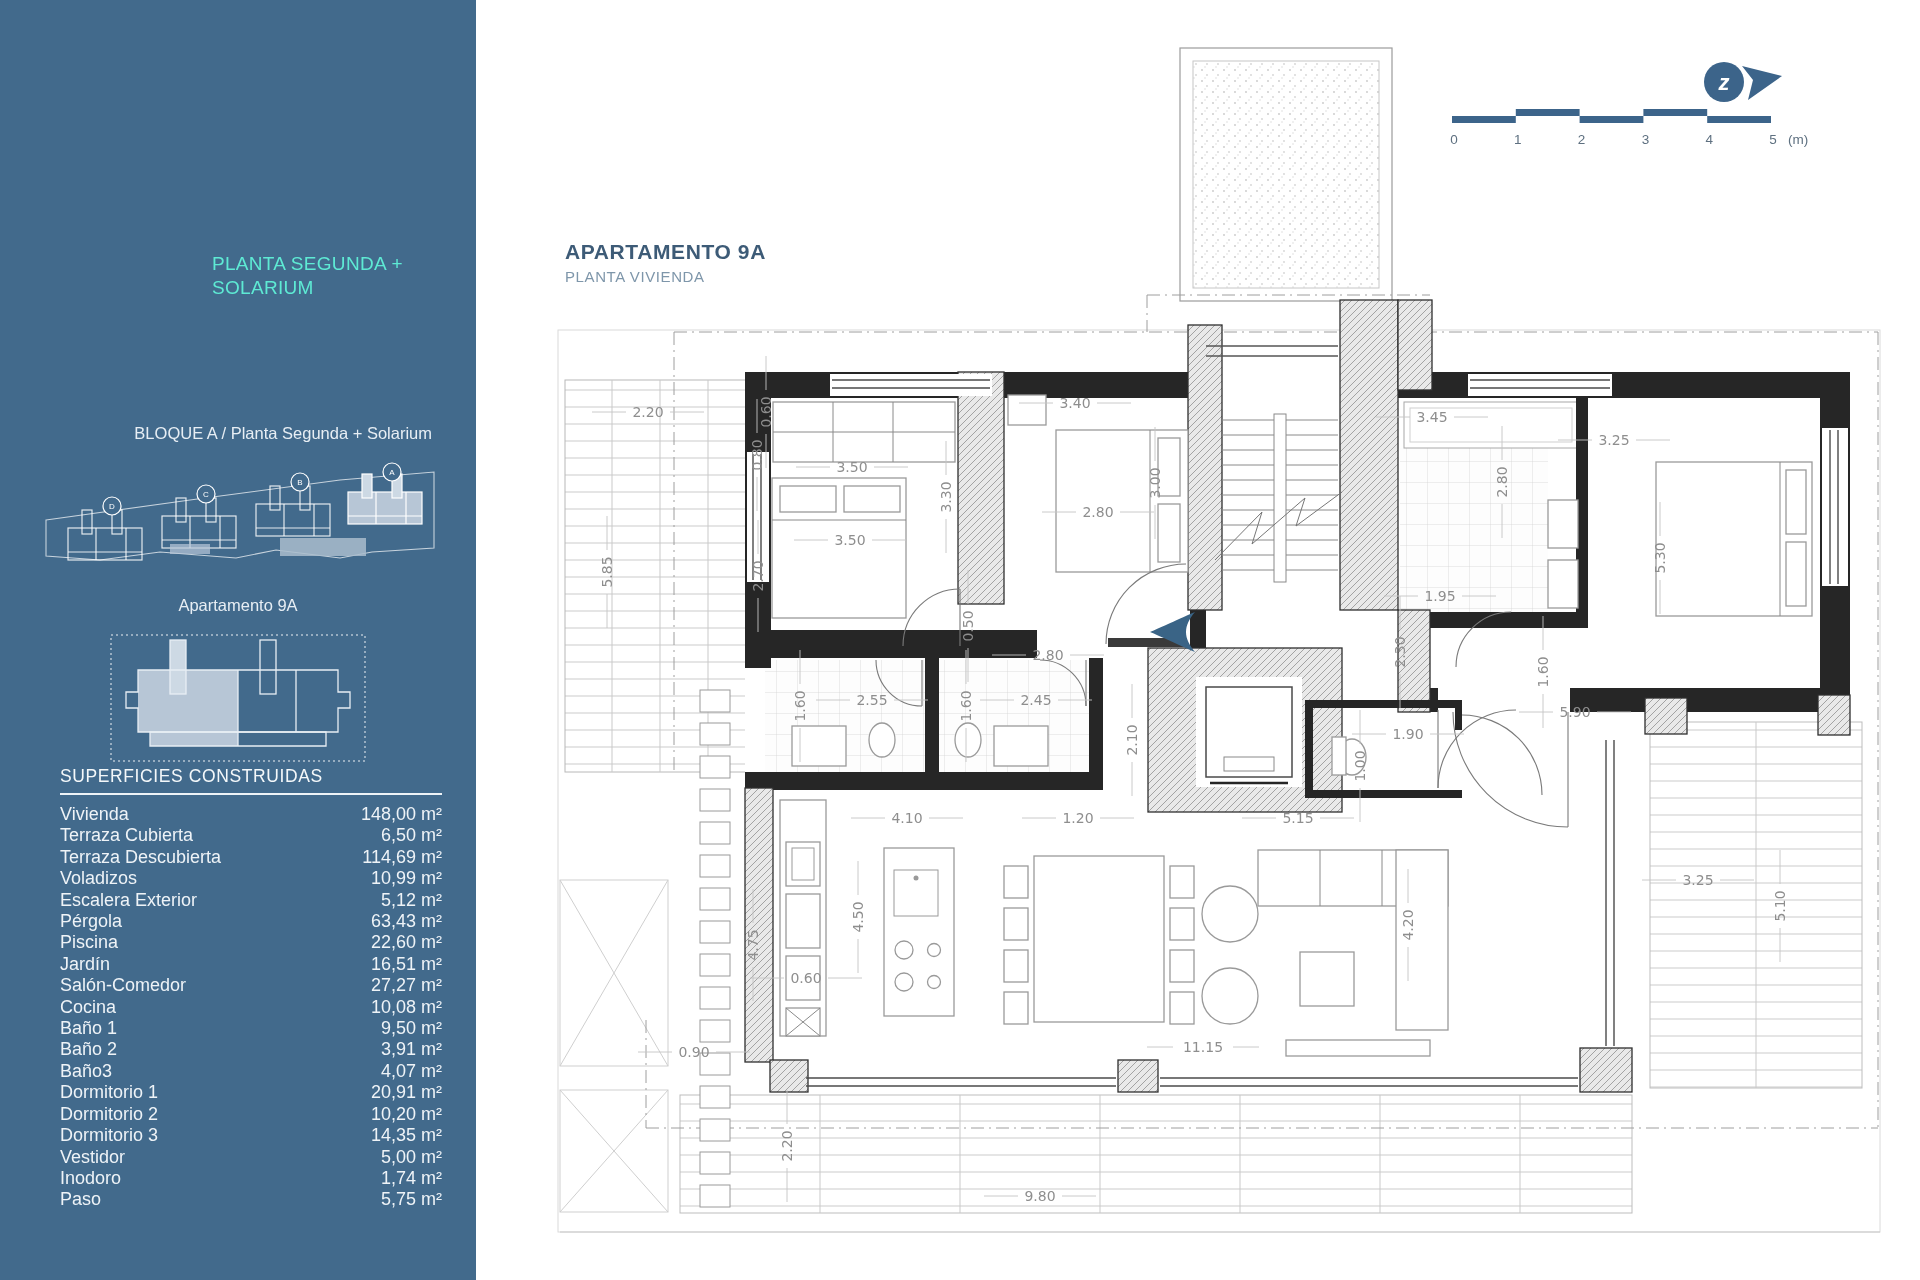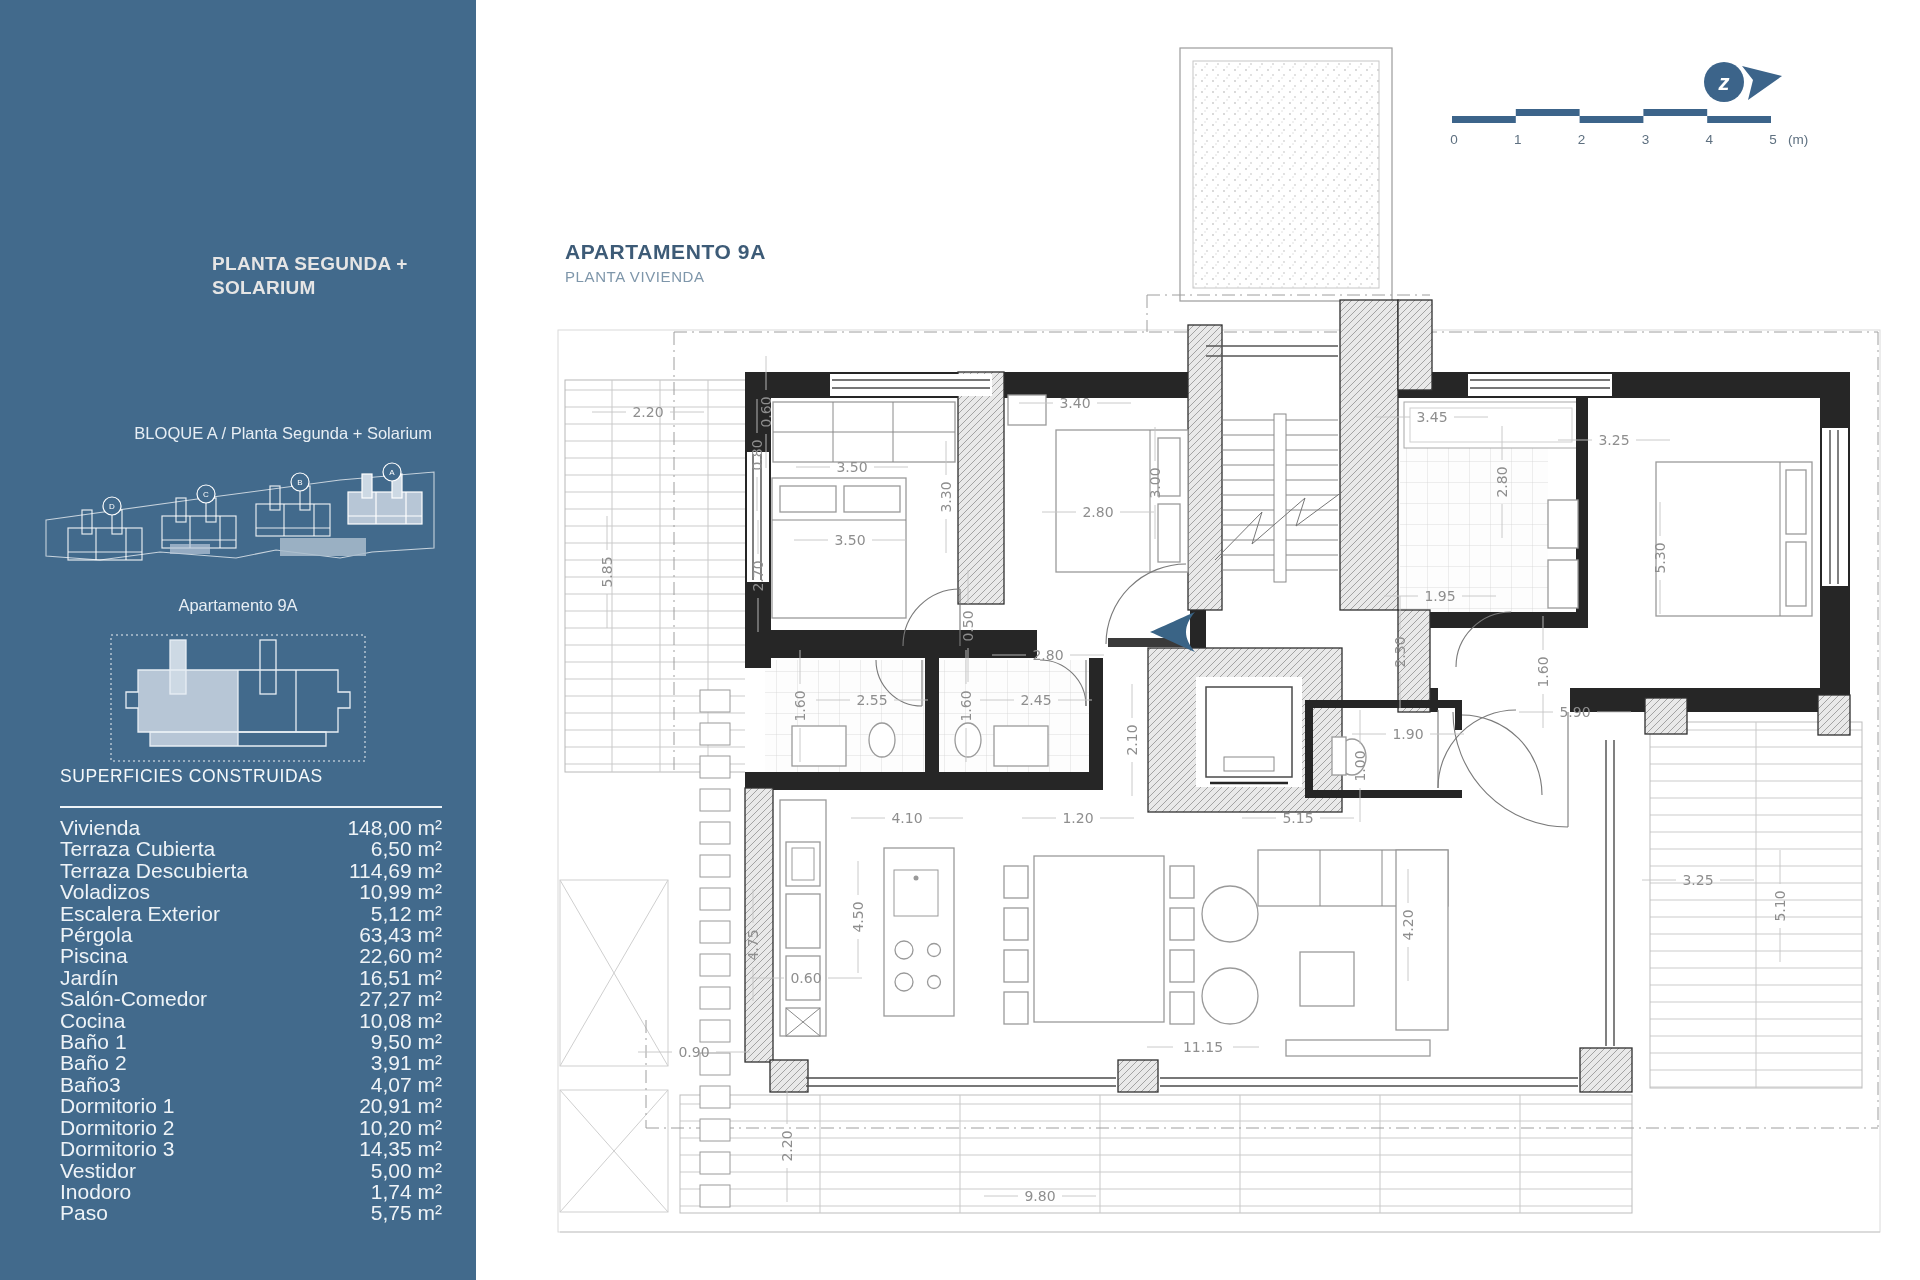--- a/index.html
+++ b/index.html
@@ -1,31 +1,31 @@
 <!DOCTYPE html>
 <html><head>
 <meta charset="utf-8">
 <style>
   html,body{margin:0;padding:0}
   body{width:1920px;height:1280px;position:relative;overflow:hidden;background:#ffffff;
        font-family:"Liberation Sans",sans-serif;}
   
   #sidebar{position:absolute;left:0;top:0;width:476px;height:1280px;background:#426a8c;color:#eaf0f5}
-  .sb-head{position:absolute;left:212px;top:252px;width:220px;font-size:19px;font-weight:bold;
-           line-height:24px;letter-spacing:.3px;color:#e5e5e5}
+  .sb-head{position:absolute;left:212px;top:252px;width:220px;font-size:19px;font-weight:normal;
+           line-height:24px;letter-spacing:.3px;color:#5eead4}
   .sb-feat{position:absolute;left:212px;top:316px;font-size:16.5px;line-height:21.5px;color:#e7eef4}
   .sb-block{position:absolute;left:60px;top:424px;width:372px;text-align:right;font-size:16.5px;color:#e7eef4}
   #site-svg{position:absolute;left:40px;top:452px}
   .sb-apt{position:absolute;left:60px;top:596px;width:356px;text-align:center;font-size:16.5px;color:#e7eef4}
   #apt-svg{position:absolute;left:108px;top:632px}
   .sb-tables{position:absolute;left:60px;top:766px;width:382px}
-  .shead{font-size:17.5px;letter-spacing:.6px;color:#f4f8fa;padding-bottom:19px;
+  .shead{font-size:17.5px;letter-spacing:.6px;color:#f4f8fa;padding-bottom:6px;
          border-bottom:2px solid #eef3f7;margin-bottom:9px}
   .shead2{margin-top:12px}
-  .srow{display:flex;justify-content:space-between;font-size:21px;line-height:21.4px;color:#eef3f7}
+  .srow{display:flex;justify-content:space-between;font-size:18px;line-height:21.4px;color:#eef3f7}
   
   #ptitle{position:absolute;left:565px;top:240px}
   #ptitle .t1{font-size:21px;font-weight:bold;letter-spacing:.6px;color:#3d5b77}
   #ptitle .t2{font-size:15px;letter-spacing:.6px;color:#7e96aa;margin-top:4px}
   
   #scale{position:absolute;left:1452px;top:106px;width:400px;height:48px}
   #scale .tick{position:absolute;top:26px;font-size:13.5px;color:#5e7080;transform:translateX(-50%)}
   #scale .unit{position:absolute;top:26px;left:336px;font-size:13.5px;color:#5e7080}
   
   #north{position:absolute;left:1688px;top:38px;width:120px;height:84px}

